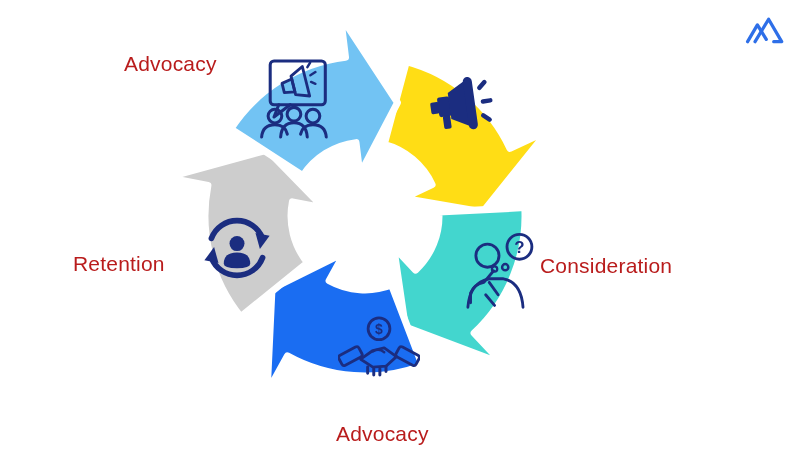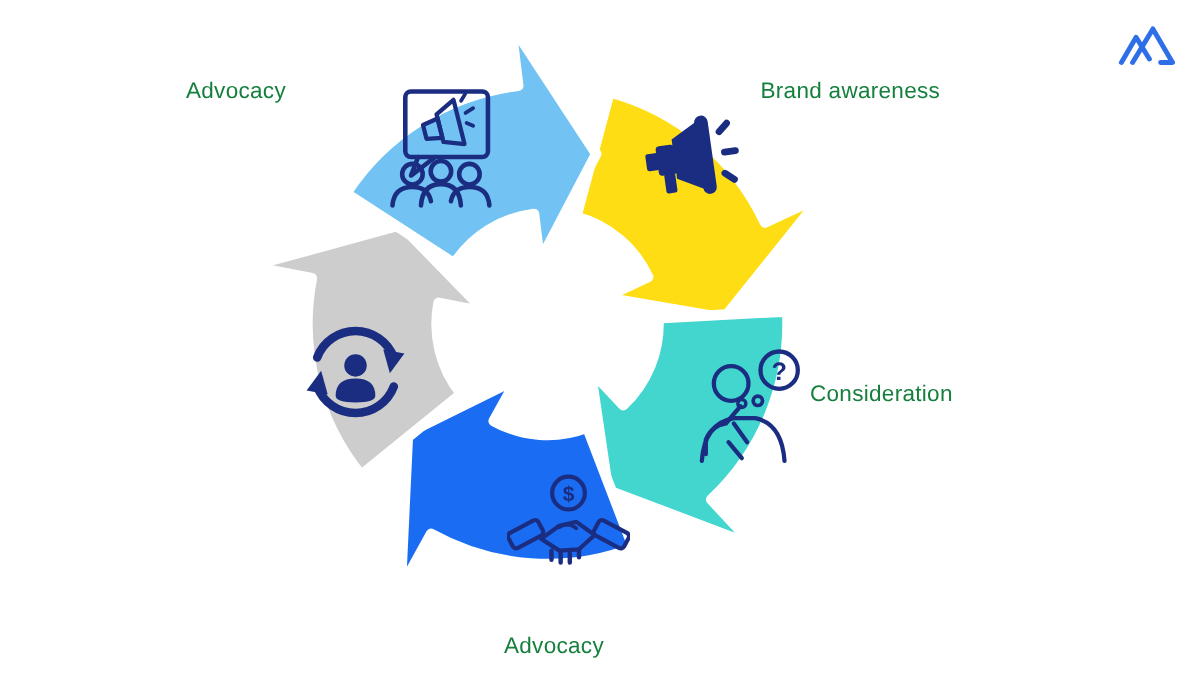--- a/index.html
+++ b/index.html
@@ -1,18 +1,18 @@
 <!DOCTYPE html>
 <html style="--icon: #1b2d80; --logo: #2e6fe8;"><head>
 <meta charset="utf-8">
 <style>
   html,body{margin:0;padding:0;background:#ffffff;}
   #stage{position:relative;width:800px;height:450px;background:#ffffff;overflow:hidden;
          font-family:"Liberation Sans",sans-serif;}
-  .label{position:absolute;font-size:15px;font-weight:400;color:#15803d;white-space:nowrap;
+  .label{position:absolute;font-size:21px;font-weight:400;color:#b91c1c;white-space:nowrap;
          letter-spacing:.2px;}
   #label-advocacy{left:124px;top:52px;}
   #label-brand{left:507px;top:52px;}
   #label-consideration{left:540px;top:254px;}
   #label-purchase{left:336px;top:422px;}
   #label-retention{left:73px;top:252px;}
   #ring{position:absolute;left:155px;top:6px;width:420px;height:420px;}
   .icon{position:absolute;}
   .icon svg{display:block;}
   #icon-advocacy{left:255px;top:59px;width:76px;height:80px;}
@@ -33,23 +33,23 @@
 
   <svg id="ring" viewBox="-210 -210 420 420">
       <path d="M 41.4 -154.5 A 160 160 0 0 1 145.0 -67.6 L 183.1 -85.4 L 117.9 -4.1 L 38.1 -17.7 L 67.1 -31.3 A 74 74 0 0 0 19.2 -71.5 Z" fill="#ffdd15" stroke="#ffffff" stroke-width="7" stroke-linejoin="round"></path>
       <path d="M 159.8 -8.4 A 160 160 0 0 1 109.1 117.0 L 137.8 147.7 L 40.4 110.9 L 28.6 30.7 L 50.5 54.1 A 74 74 0 0 0 73.9 -3.9 Z" fill="#43d6ce" stroke="#ffffff" stroke-width="7" stroke-linejoin="round"></path>
       <path d="M 57.3 149.4 A 160 160 0 0 1 -77.6 139.9 L -97.9 176.7 L -93.0 72.6 L -20.4 36.7 L -35.9 64.7 A 74 74 0 0 0 26.5 69.1 Z" fill="#1a6df2" stroke="#ffffff" stroke-width="7" stroke-linejoin="round"></path>
       <path d="M -124.3 100.7 A 160 160 0 0 1 -157.1 -30.5 L -198.3 -38.5 L -97.8 -66.0 L -41.2 -8.0 L -72.6 -14.1 A 74 74 0 0 0 -57.5 46.6 Z" fill="#cdcdcd" stroke="#ffffff" stroke-width="7" stroke-linejoin="round"></path>
       <path d="M -134.2 -87.1 A 160 160 0 0 1 -19.5 -158.8 L -24.6 -200.5 L 32.5 -113.4 L -5.1 -41.7 L -9.0 -73.4 A 74 74 0 0 0 -62.1 -40.3 Z" fill="#72c3f3" stroke="#ffffff" stroke-width="7" stroke-linejoin="round"></path>
     </svg>
 
   <div class="label" id="label-advocacy">Advocacy</div>
-  <div class="label" id="label-brand">Brand awareness</div>
   <div class="label" id="label-consideration">Consideration</div>
   <div class="label" id="label-purchase">Advocacy</div>
+  <div class="label" id="label-retention">Retention</div>
 
   <div class="icon" id="icon-advocacy">
     <svg viewBox="0 0 80 84" width="76" height="80">
       <rect class="stroke-icon" x="16" y="2" width="58" height="46" rx="4" stroke-width="3.2"></rect>
       <path class="stroke-icon" d="M25 48 L20 61 L37 48" stroke-width="3.2"></path>
       <g transform="rotate(-14 43 26)">
         <path class="stroke-icon" d="M29 32 L29 22 L40 20 L40 34 Z" stroke-width="3"></path>
         <path class="stroke-icon" d="M40 17 L54 10 L54 42 L40 37 Z" stroke-width="3"></path>
         <path class="stroke-icon" d="M59 12 L63 8 M60 21 L66 19 M59 28 L63 31" stroke-width="2.6"></path>
       </g>

